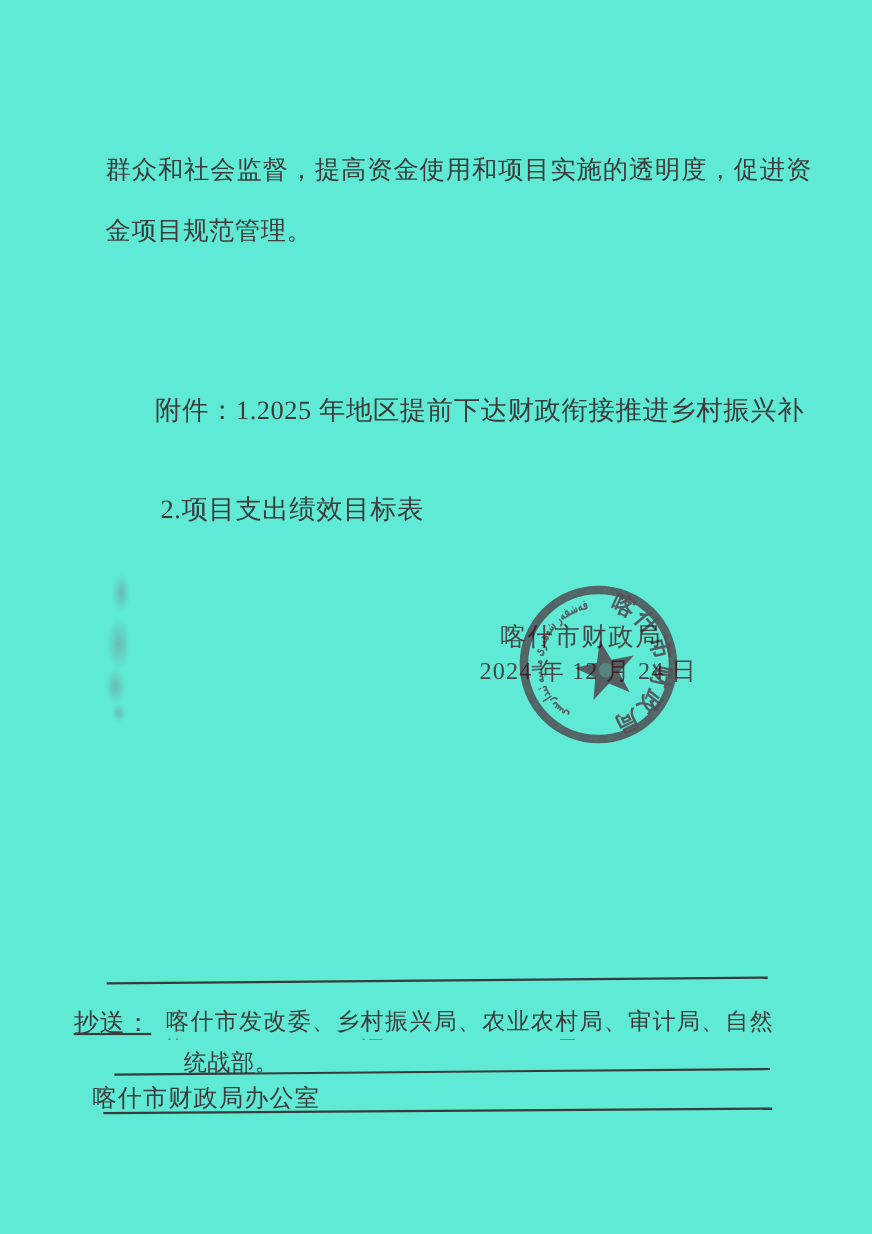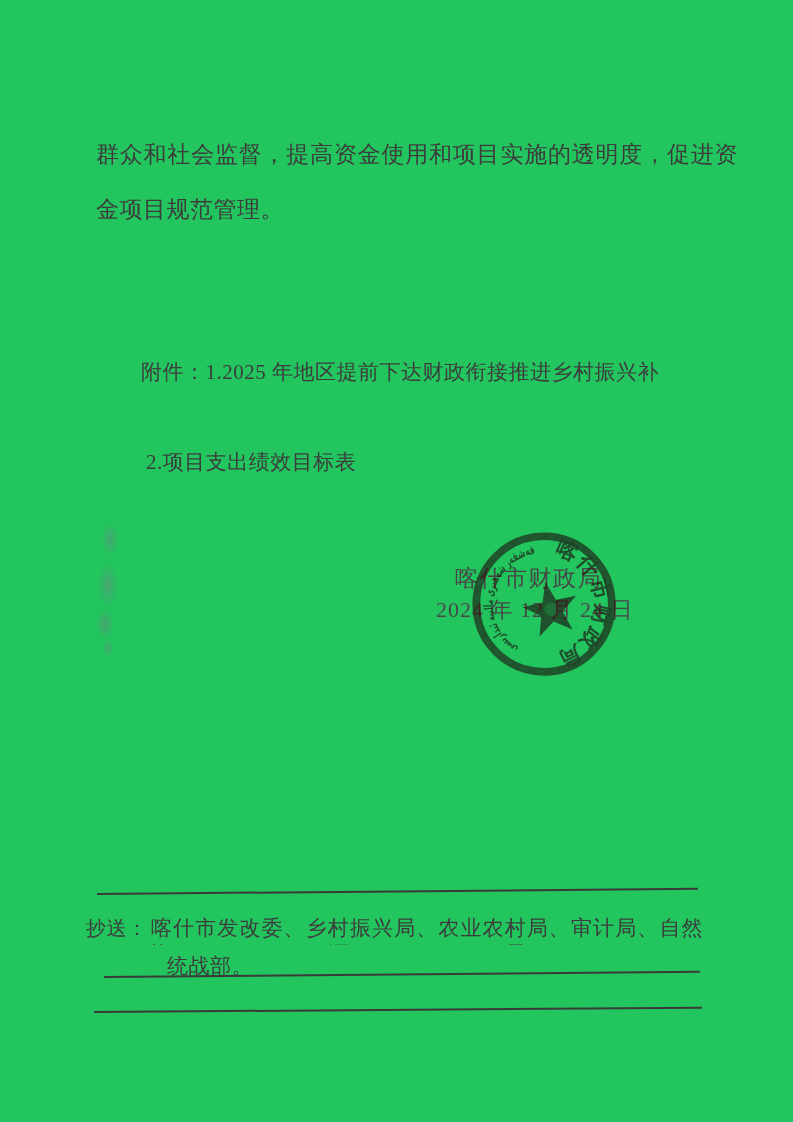--- a/index.html
+++ b/index.html
@@ -1,28 +1,28 @@
 <!DOCTYPE html>
 <html><head>
 <meta charset="utf-8">
 <style>
   html,body{margin:0;padding:0;background:#e8e8e8;}
   .page{
     position:relative;
     width:793px;height:1122px;
     margin:0 auto;
-    background:#22c55e;
+    background:#5eead4;
     overflow:hidden;
     font-family:"Liberation Serif","DejaVu Serif",serif;
     color:#3c3c3c;
   }
   .txt{position:absolute;white-space:nowrap;line-height:1.25;}
   .body-line{font-size:23px;letter-spacing:0.5px;text-align:right;}
   .just{white-space:normal;text-align:justify;text-align-last:justify;overflow:hidden;height:32px;}
-  .attach-line{font-size:21px;letter-spacing:0.5px;}
+  .attach-line{font-size:24px;letter-spacing:0.5px;}
   .sig{font-size:23px;letter-spacing:1.5px;color:#474747;}
   .sig-date{font-size:22px;letter-spacing:1px;color:#474747;}
   .footer-small{font-size:19px;letter-spacing:0.5px;}
   .footer-office{font-size:22px;letter-spacing:1px;}
   .rule{position:absolute;background:#3a3a3a;height:2px;transform-origin:left center;}
   .seal{position:absolute;left:466px;top:526px;width:154px;height:154px;
         mix-blend-mode:multiply;opacity:0.93;}
   .seal-cn-text{font-family:"Liberation Serif","DejaVu Serif",serif;
         font-size:20.5px;letter-spacing:2px;font-weight:bold;}
   .seal-uy-text{font-family:"DejaVu Sans",sans-serif;font-size:12px;font-weight:bold;}
@@ -64,22 +64,23 @@
     <text class="seal-cn-text" fill="#dc4b5c" fill-opacity="0.92">
       <textPath href="#arcCW" startOffset="10">喀什市财政局</textPath>
     </text>
     <text class="seal-uy-text" fill="#dc4b5c" fill-opacity="0.9">
       <textPath href="#arcCW" startOffset="183" textLength="122" lengthAdjust="spacingAndGlyphs">قەشقەر شەھىرى مالىيە ئىدارىسى</textPath>
     </text>
   </svg>
 
   <div class="rule" style="left:97px;top:893px;width:601px;transform:rotate(-0.5deg);"></div>
 
-  <div class="txt footer-small" style="left:86px;top:916px;font-size:20px;">抄送：</div>
+  <div class="txt footer-small" style="left:67px;top:916px;font-size:23px;text-decoration:underline;">抄送：</div>
   <div class="txt footer-small just" style="left:151px;top:915px;width:552px;font-size:21px;height:30px;">喀什市发改委、乡村振兴局、农业农村局、审计局、自然资源局、</div>
   <div class="txt footer-small" style="left:167px;top:953px;font-size:21px;text-align:right;">统战部。</div>
 
   <div class="rule" style="left:104px;top:976px;width:596px;transform:rotate(-0.5deg);"></div>
 
+  <div class="txt footer-office" style="left:84px;top:984px;">喀什市财政局办公室</div>
 
   <div class="rule" style="left:94px;top:1011px;width:608px;transform:rotate(-0.4deg);"></div>
 
 </div>
 
 </body></html>

